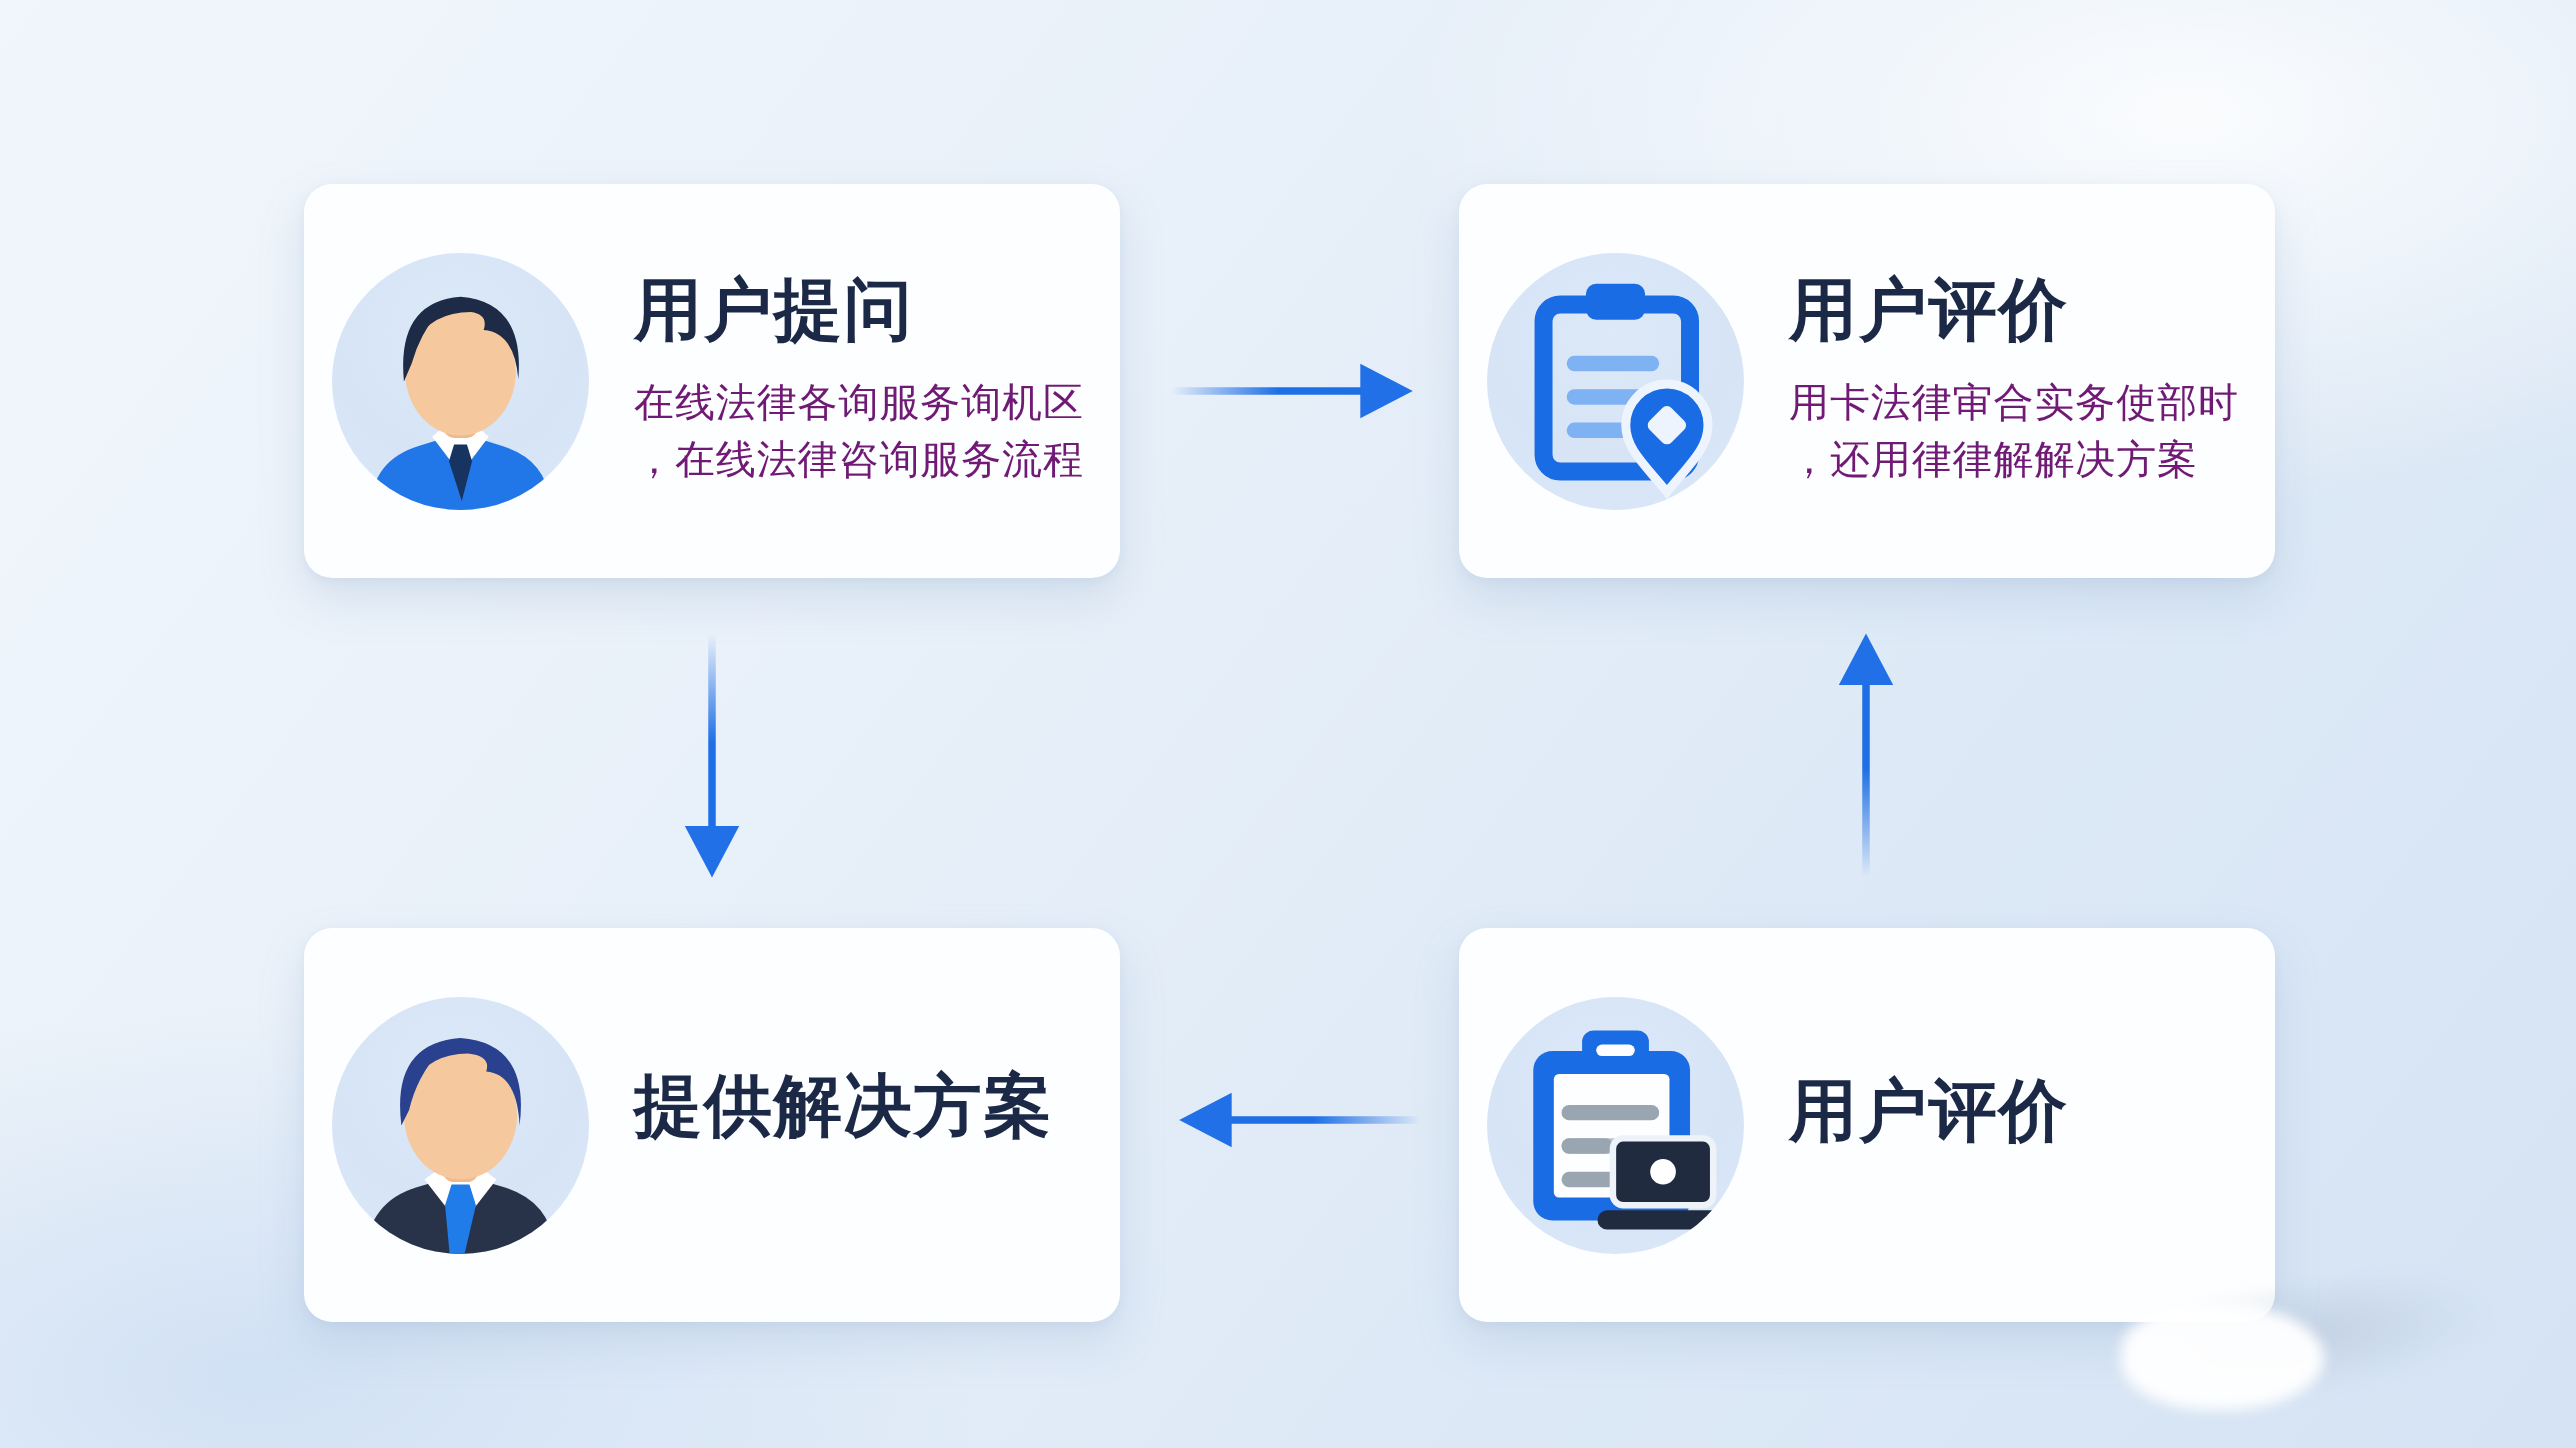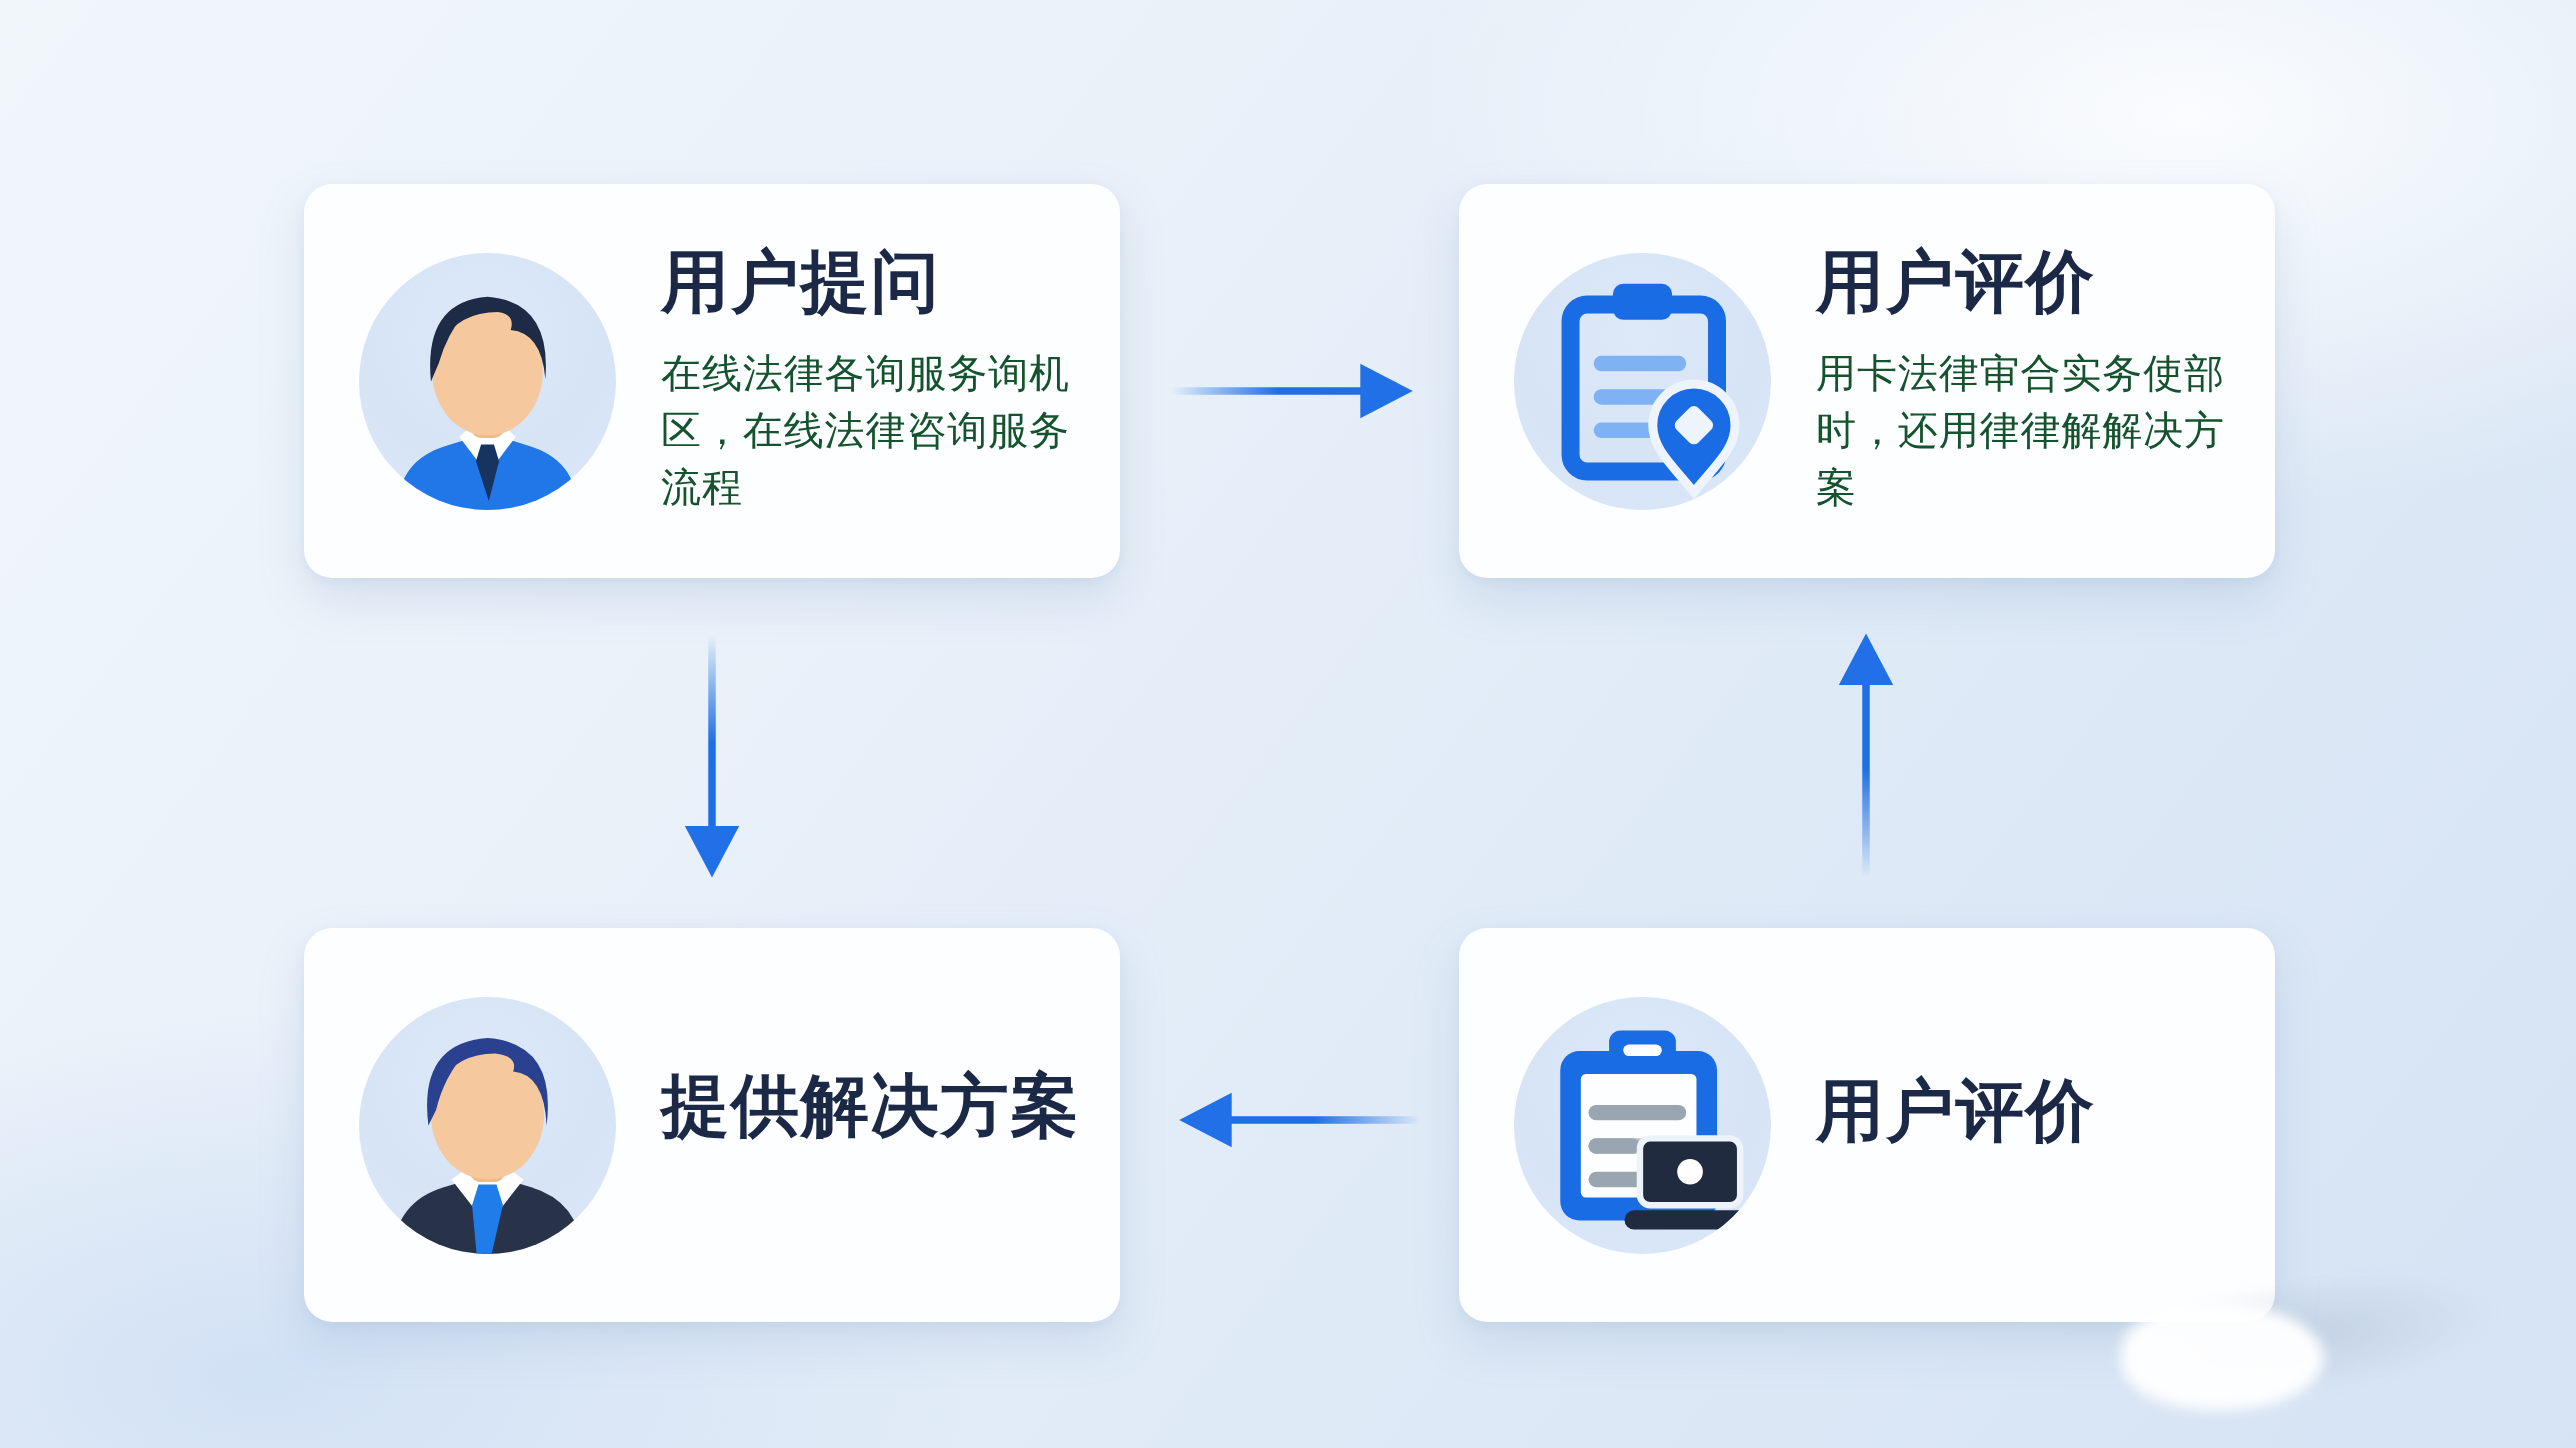--- a/index.html
+++ b/index.html
@@ -7,38 +7,38 @@
     width:2576px;height:1448px;position:relative;overflow:hidden;
     font-family:"Liberation Sans",sans-serif;
     background:
       radial-gradient(ellipse 1321px 661px at 85% 8%, rgba(255,255,255,.85), rgba(255,255,255,0) 60%),
       radial-gradient(ellipse 1132px 566px at 10% 95%, rgba(190,212,240,.55), rgba(190,212,240,0) 65%),
       linear-gradient(128deg,#f1f6fb 0%,#e8f0f9 38%,#dde9f6 68%,#d5e3f4 100%);
   }
   .card{
     position:absolute;width:816px;height:394px;background:#fdfeff;
     border-radius:28px;box-shadow:0 21px 45px rgba(130,158,198,.22), 0 3.8px 9.4px rgba(130,158,198,.10);
-    display:flex;align-items:center;padding:0 28px 0 55px;box-sizing:border-box;gap:45px;
+    display:flex;align-items:center;padding:0 28px 0 28px;box-sizing:border-box;gap:45px;
   }
   .card.c1{left:304px;top:184px;}
   .card.c2{left:1459px;top:184px;}
   .card.c3{left:304px;top:928px;font-family:Liberation Mono, monospace;}
   .card.c4{left:1459px;top:928px;}
   .icon-circle{
     flex:0 0 auto;width:257px;height:257px;border-radius:50%;overflow:hidden;
     background:radial-gradient(circle at 48% 32%, #dde9f8 0%, #d6e4f6 55%, #dce8f8 100%);
   }
   .icon-circle svg{width:100%;height:100%;display:block;}
   .txt{display:flex;flex-direction:column;justify-content:center;width:453px;}
   .card-title{
     font-size:68px;font-weight:700;color:#1b2947;letter-spacing:1.9px;
     margin:0 0 28px 0;line-height:1.05;
   }
   .card-body{
-    font-size:40px;color:#14532d;margin:0;line-height:57px;letter-spacing:0.9px;
+    font-size:40px;color:#701a75;margin:0;line-height:57px;letter-spacing:0.9px;
     overflow-wrap:anywhere;line-break:anywhere;
   }
   .arrow{position:absolute;}
   .smudge-gray{
     position:absolute;left:2189px;top:1279px;width:311px;height:113px;
     background:radial-gradient(ellipse at 40% 45%, rgba(150,168,190,.30), rgba(150,168,190,0) 70%);
     transform:rotate(-7deg);filter:blur(5.7px);
   }
   .smudge-white{
     position:absolute;left:2121px;top:1304px;width:203px;height:106px;

